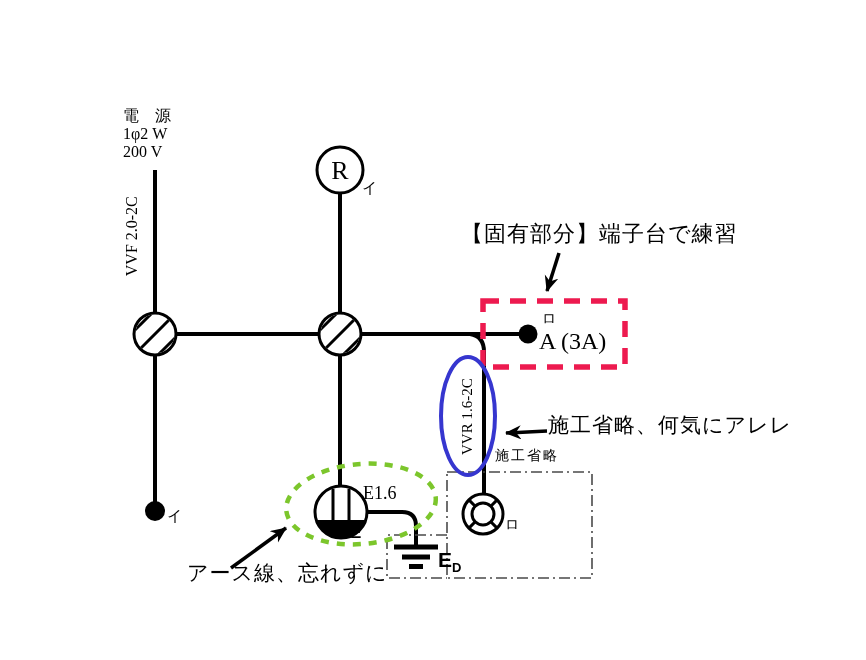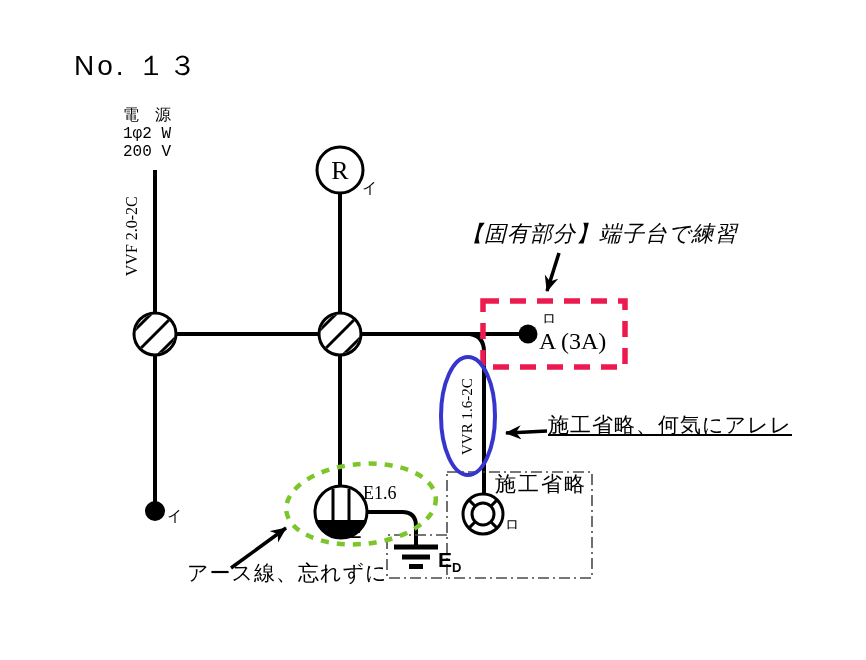--- a/index.html
+++ b/index.html
@@ -3,21 +3,21 @@
 <meta charset="utf-8">
 <style>
   html,body{margin:0;padding:0;background:#fff;}
   .stage{position:relative;width:866px;height:660px;background:#ffffff;overflow:hidden;
          font-family:"Liberation Serif",serif;color:#000;}
   .stage svg{position:absolute;left:0;top:0;}
   .label{position:absolute;white-space:nowrap;line-height:1.15;}
   .serif{font-family:"Liberation Serif",serif;}
   .sans{font-family:"Liberation Sans",sans-serif;}
   .title{font-size:28px;letter-spacing:3px;font-weight:500;}
-  .src{font-size:16px;line-height:18px;font-family:Liberation Mono, monospace;}
+  .src{font-size:16px;line-height:18px;}
   .rot{transform:rotate(-90deg);transform-origin:center center;text-align:center;}
   .note{font-size:21px;letter-spacing:1px;}
   .small-mark{font-size:15px;}
   .bold{font-weight:bold;}
   .red-stroke{stroke:var(--red,#ed1a4f);}
   .blue-stroke{stroke:var(--blue,#3636cf);}
   .green-stroke{stroke:var(--green,#7cc62c);}
   .wire{stroke:#000;stroke-width:4;fill:none;}
   .sym{stroke:#000;stroke-width:3;fill:#fff;}
   .hatch{stroke:#000;stroke-width:3;fill:none;}
@@ -102,45 +102,44 @@
 
     <rect class="red-stroke" x="483" y="301" width="142" height="66" fill="none" stroke-width="5.5" stroke-dasharray="16 11"></rect>
     <ellipse class="blue-stroke" cx="468" cy="416" rx="27" ry="59" fill="none" stroke-width="4"></ellipse>
     <ellipse class="green-stroke" cx="361" cy="504" rx="75" ry="40" fill="none" stroke-width="4.5" stroke-dasharray="8 8" transform="rotate(-5 361 504)"></ellipse>
 
     <path class="arrow" d="M559,253 L547,291" marker-end="url(#ah)"></path>
     <path class="arrow" d="M547,431 L506,433" marker-end="url(#ah)"></path>
     <path class="arrow" d="M231,568 L286,528" marker-end="url(#ah)"></path>
   </svg>
 
-  <div class="label sans title" style="left:74px;top:50px;">No. １３</div>
 
   <div class="label serif src" style="left:123px;top:107px;">
     <div>電　源</div>
     <div>1φ2 W</div>
     <div>200 V</div>
   </div>
 
   <div class="label serif rot" style="left:84px;top:227px;width:96px;font-size:16px;">VVF 2.0-2C</div>
 
   <div class="label serif" style="left:329px;top:156px;width:22px;font-size:26px;text-align:center;">R</div>
   <div class="label serif small-mark" style="left:362px;top:180px;">イ</div>
 
   <div class="label serif small-mark" style="left:167px;top:508px;">イ</div>
 
-  <div class="label sans note" style="left:461px;top:221px;font-size:22px;font-style:italic;">【固有部分】端子台で練習</div>
+  <div class="label sans note" style="left:461px;top:221px;font-size:22px;">【固有部分】端子台で練習</div>
 
   <div class="label serif" style="left:542px;top:311px;font-size:14px;">ロ</div>
   <div class="label serif" style="left:539px;top:328px;font-size:24px;">A (3A)</div>
 
   <div class="label serif rot" style="left:421px;top:408px;width:94px;font-size:15px;">VVR 1.6-2C</div>
 
-  <div class="label sans note" style="left:548px;top:413px;text-decoration:underline;">施工省略、何気にアレレ</div>
+  <div class="label sans note" style="left:548px;top:413px;">施工省略、何気にアレレ</div>
 
-  <div class="label serif" style="left:495px;top:472px;font-size:21px;letter-spacing:2px;">施工省略</div>
+  <div class="label serif" style="left:495px;top:448px;font-size:14px;letter-spacing:2px;">施工省略</div>
   <div class="label serif" style="left:505px;top:517px;font-size:14px;">ロ</div>
 
   <div class="label serif" style="left:363px;top:483px;font-size:18px;text-align:center;">E1.6</div>
   <div class="label sans bold" style="left:350px;top:523px;font-size:17px;">E</div>
 
   <div class="label sans bold" style="left:438px;top:548px;font-size:21px;"><span>E</span><sub>D</sub></div>
 
   <div class="label sans note" style="left:187px;top:561px;">アース線、忘れずに</div>
 
 </div>

